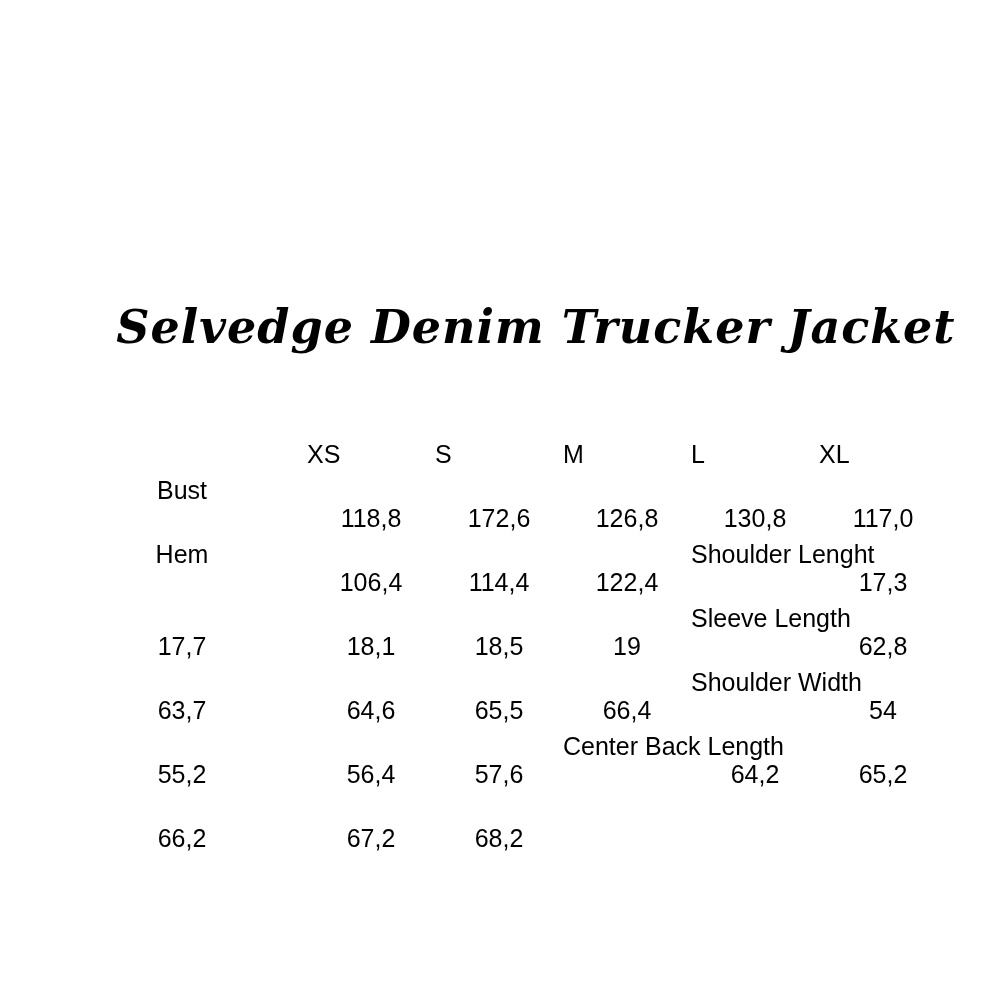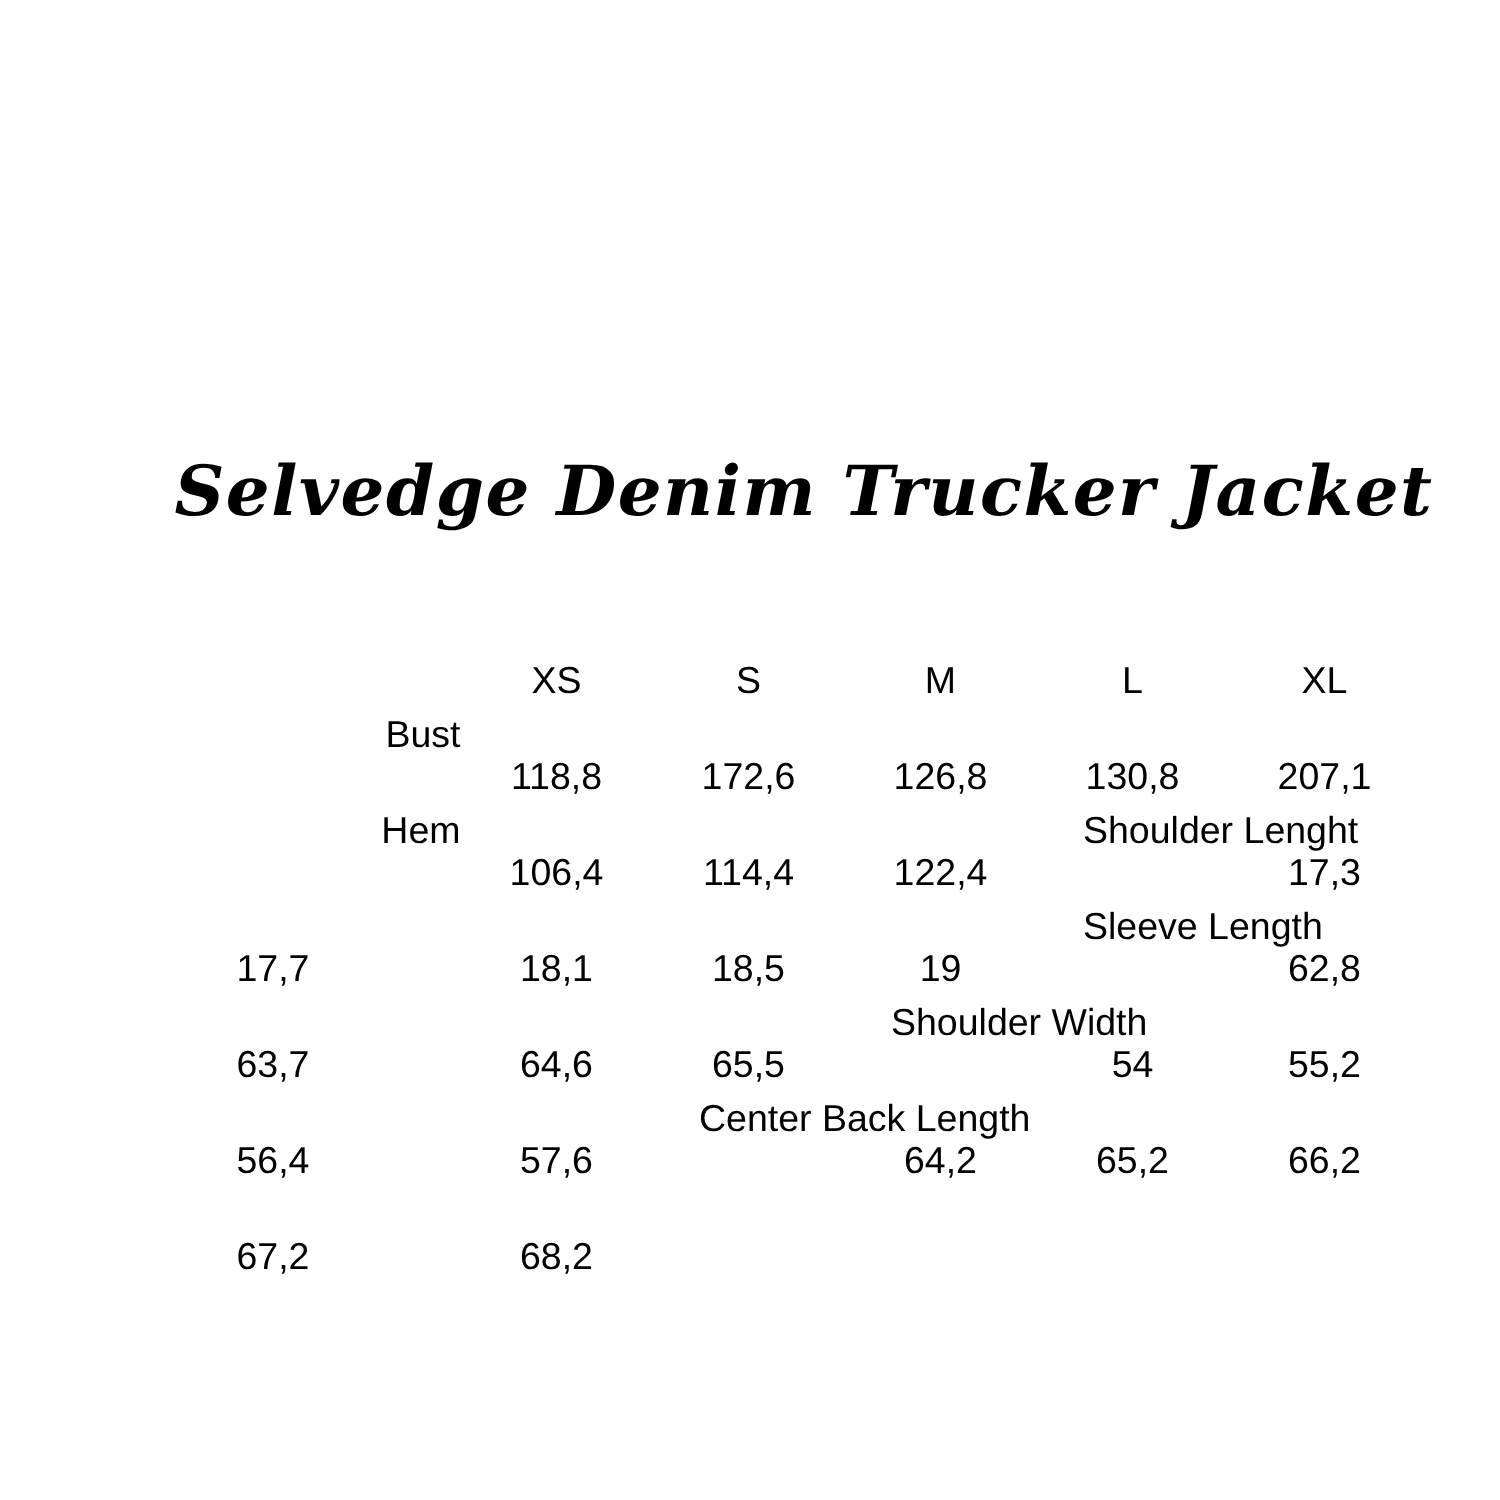--- a/index.html
+++ b/index.html
@@ -40,26 +40,25 @@
     font-size: 25px;
     line-height: 36px;
     color: #000000;
   }
   .cell {
     text-align: center;
     white-space: nowrap;
     margin-top: 28px;
   }
   .label-cell {
-    text-align: right;
+    text-align: center;
     white-space: nowrap;
-    margin-left: 31px;
   }
   .header-cell {
-    text-align: center;
+    text-align: left;
     white-space: nowrap;
   }
 </style>
 </head>
 <body>
 
 <div class="page">
 
   <h1 class="title">Selvedge Denim Trucker Jacket</h1>
 
@@ -70,39 +69,40 @@
     <div class="header-cell">S</div>
     <div class="header-cell">M</div>
     <div class="header-cell">L</div>
     <div class="header-cell">XL</div>
 
     <div class="label-cell">Bust</div>
     <div class="cell">118,8</div>
     <div class="cell">172,6</div>
     <div class="cell">126,8</div>
     <div class="cell">130,8</div>
-    <div class="cell">207,1</div>
+    <div class="cell">117,0</div>
 
     <div class="label-cell">Hem</div>
     <div class="cell">106,4</div>
     <div class="cell">114,4</div>
     <div class="cell">122,4</div>
 
     <div class="label-cell">Shoulder Lenght</div>
     <div class="cell">17,3</div>
     <div class="cell">17,7</div>
     <div class="cell">18,1</div>
     <div class="cell">18,5</div>
     <div class="cell">19</div>
 
     <div class="label-cell">Sleeve Length</div>
     <div class="cell">62,8</div>
     <div class="cell">63,7</div>
     <div class="cell">64,6</div>
     <div class="cell">65,5</div>
+    <div class="cell">66,4</div>
 
     <div class="label-cell">Shoulder Width</div>
     <div class="cell">54</div>
     <div class="cell">55,2</div>
     <div class="cell">56,4</div>
     <div class="cell">57,6</div>
 
     <div class="label-cell">Center Back Length</div>
     <div class="cell">64,2</div>
     <div class="cell">65,2</div>

